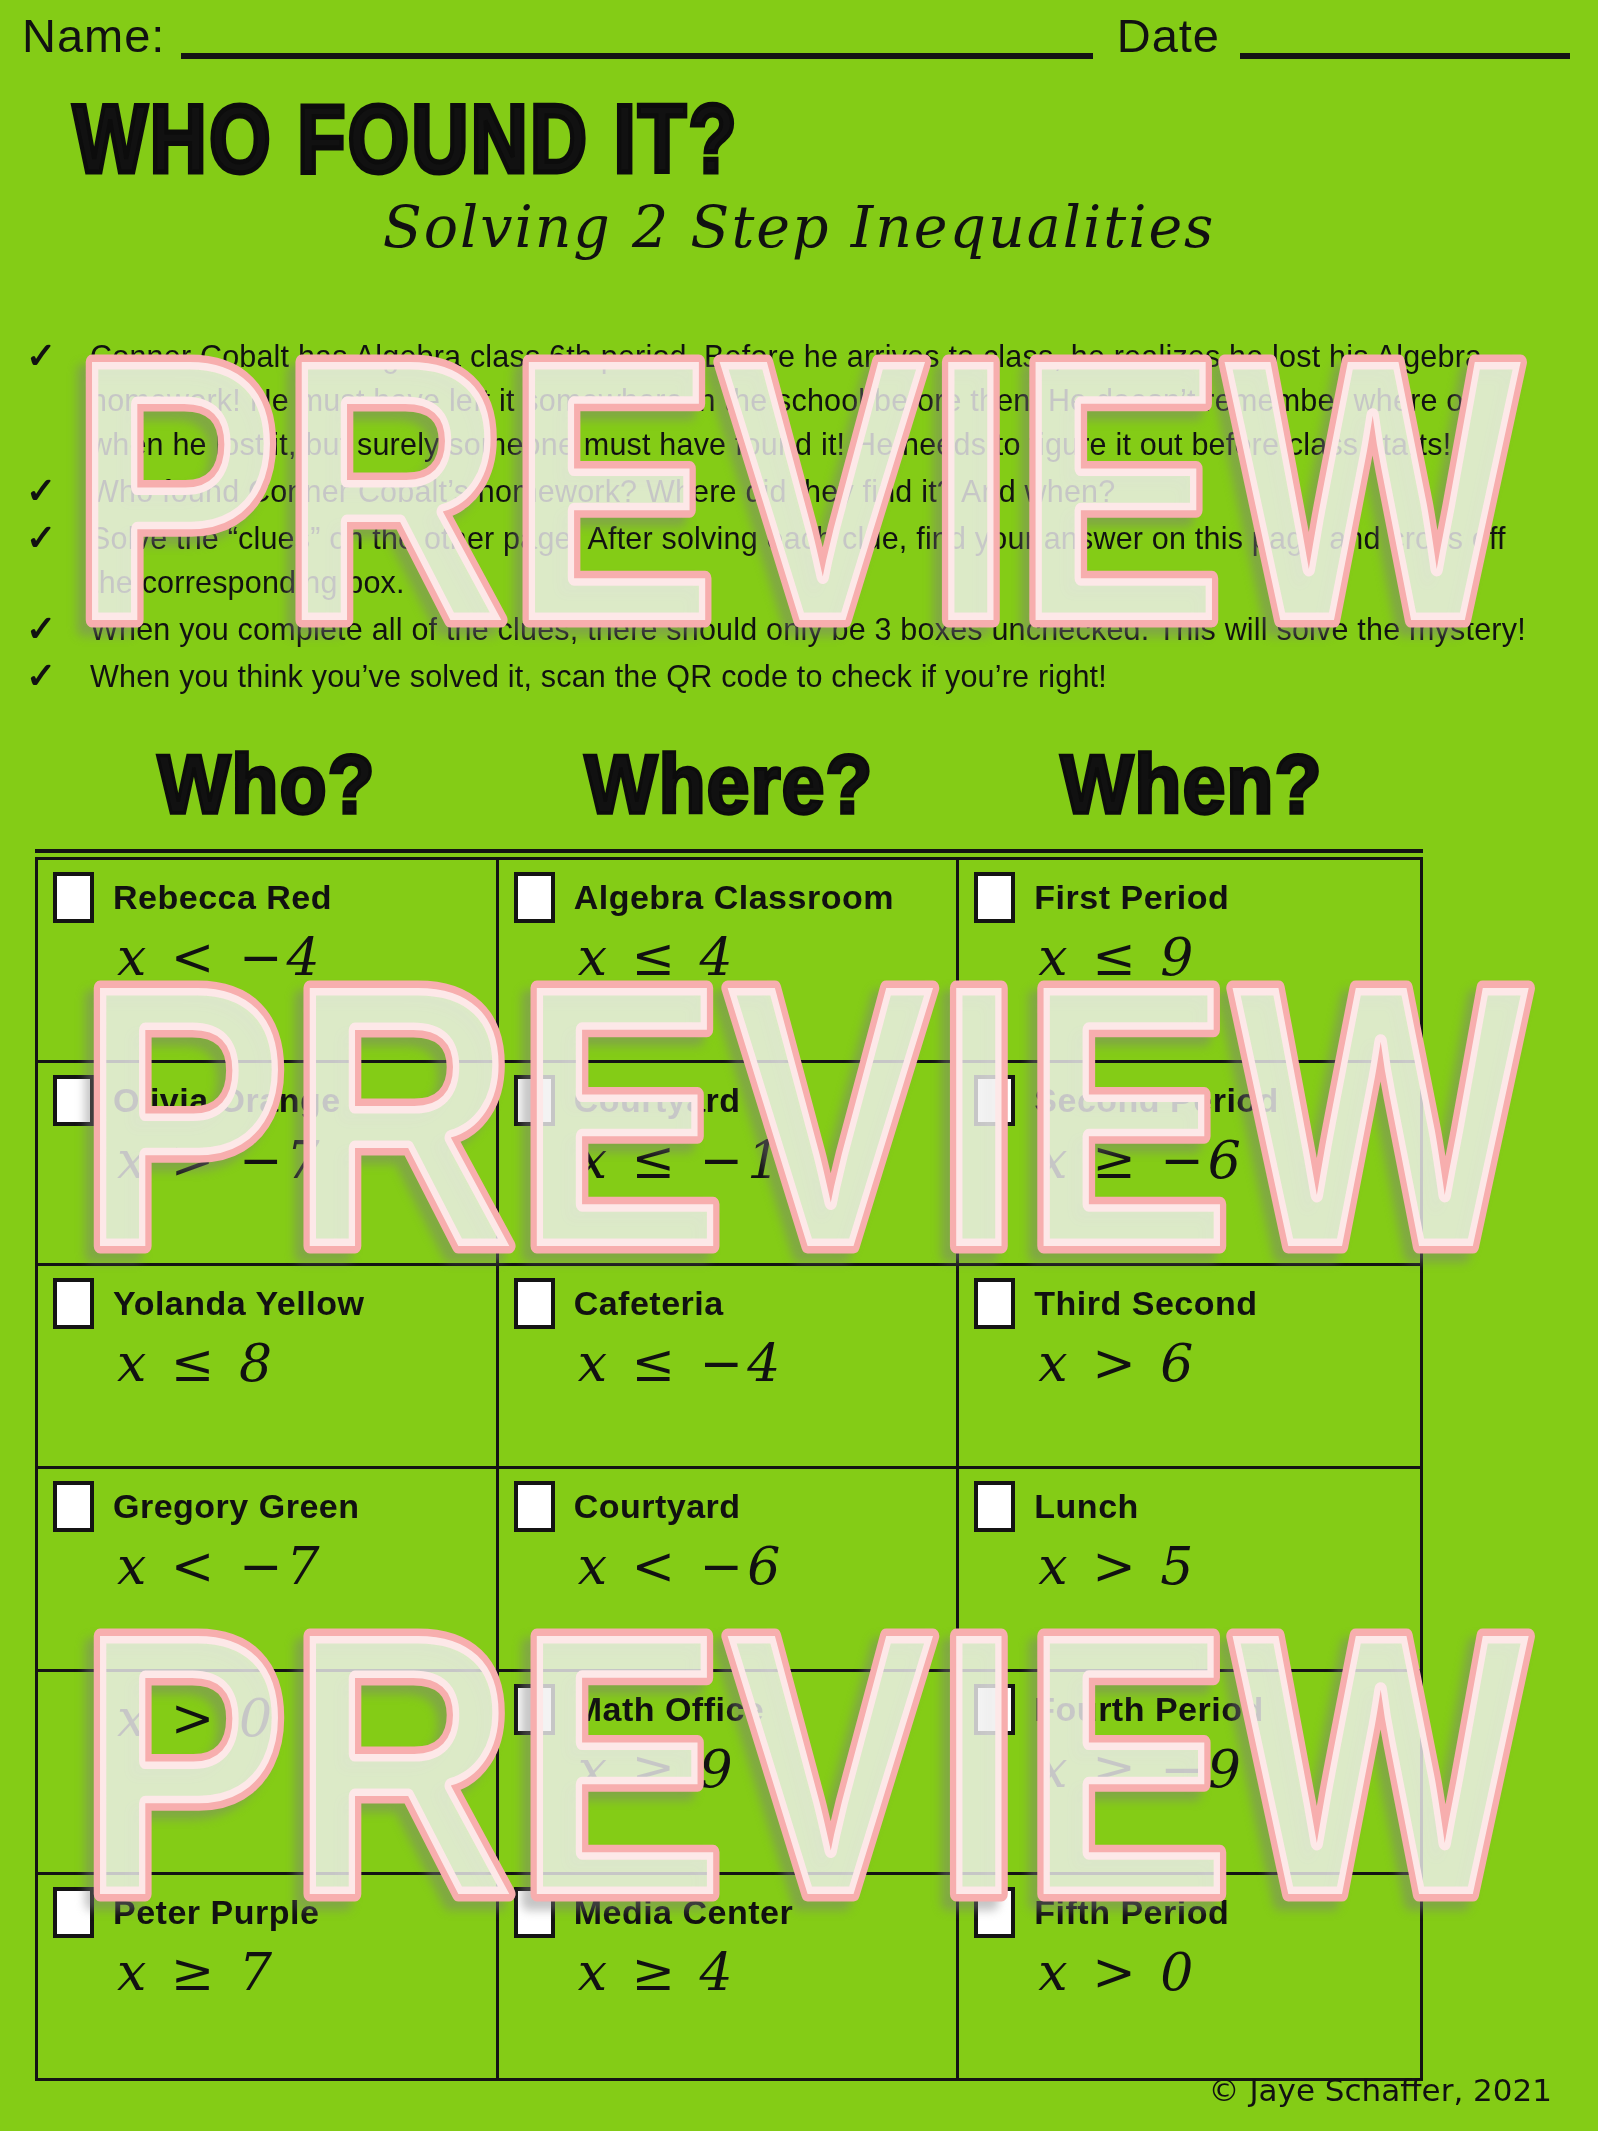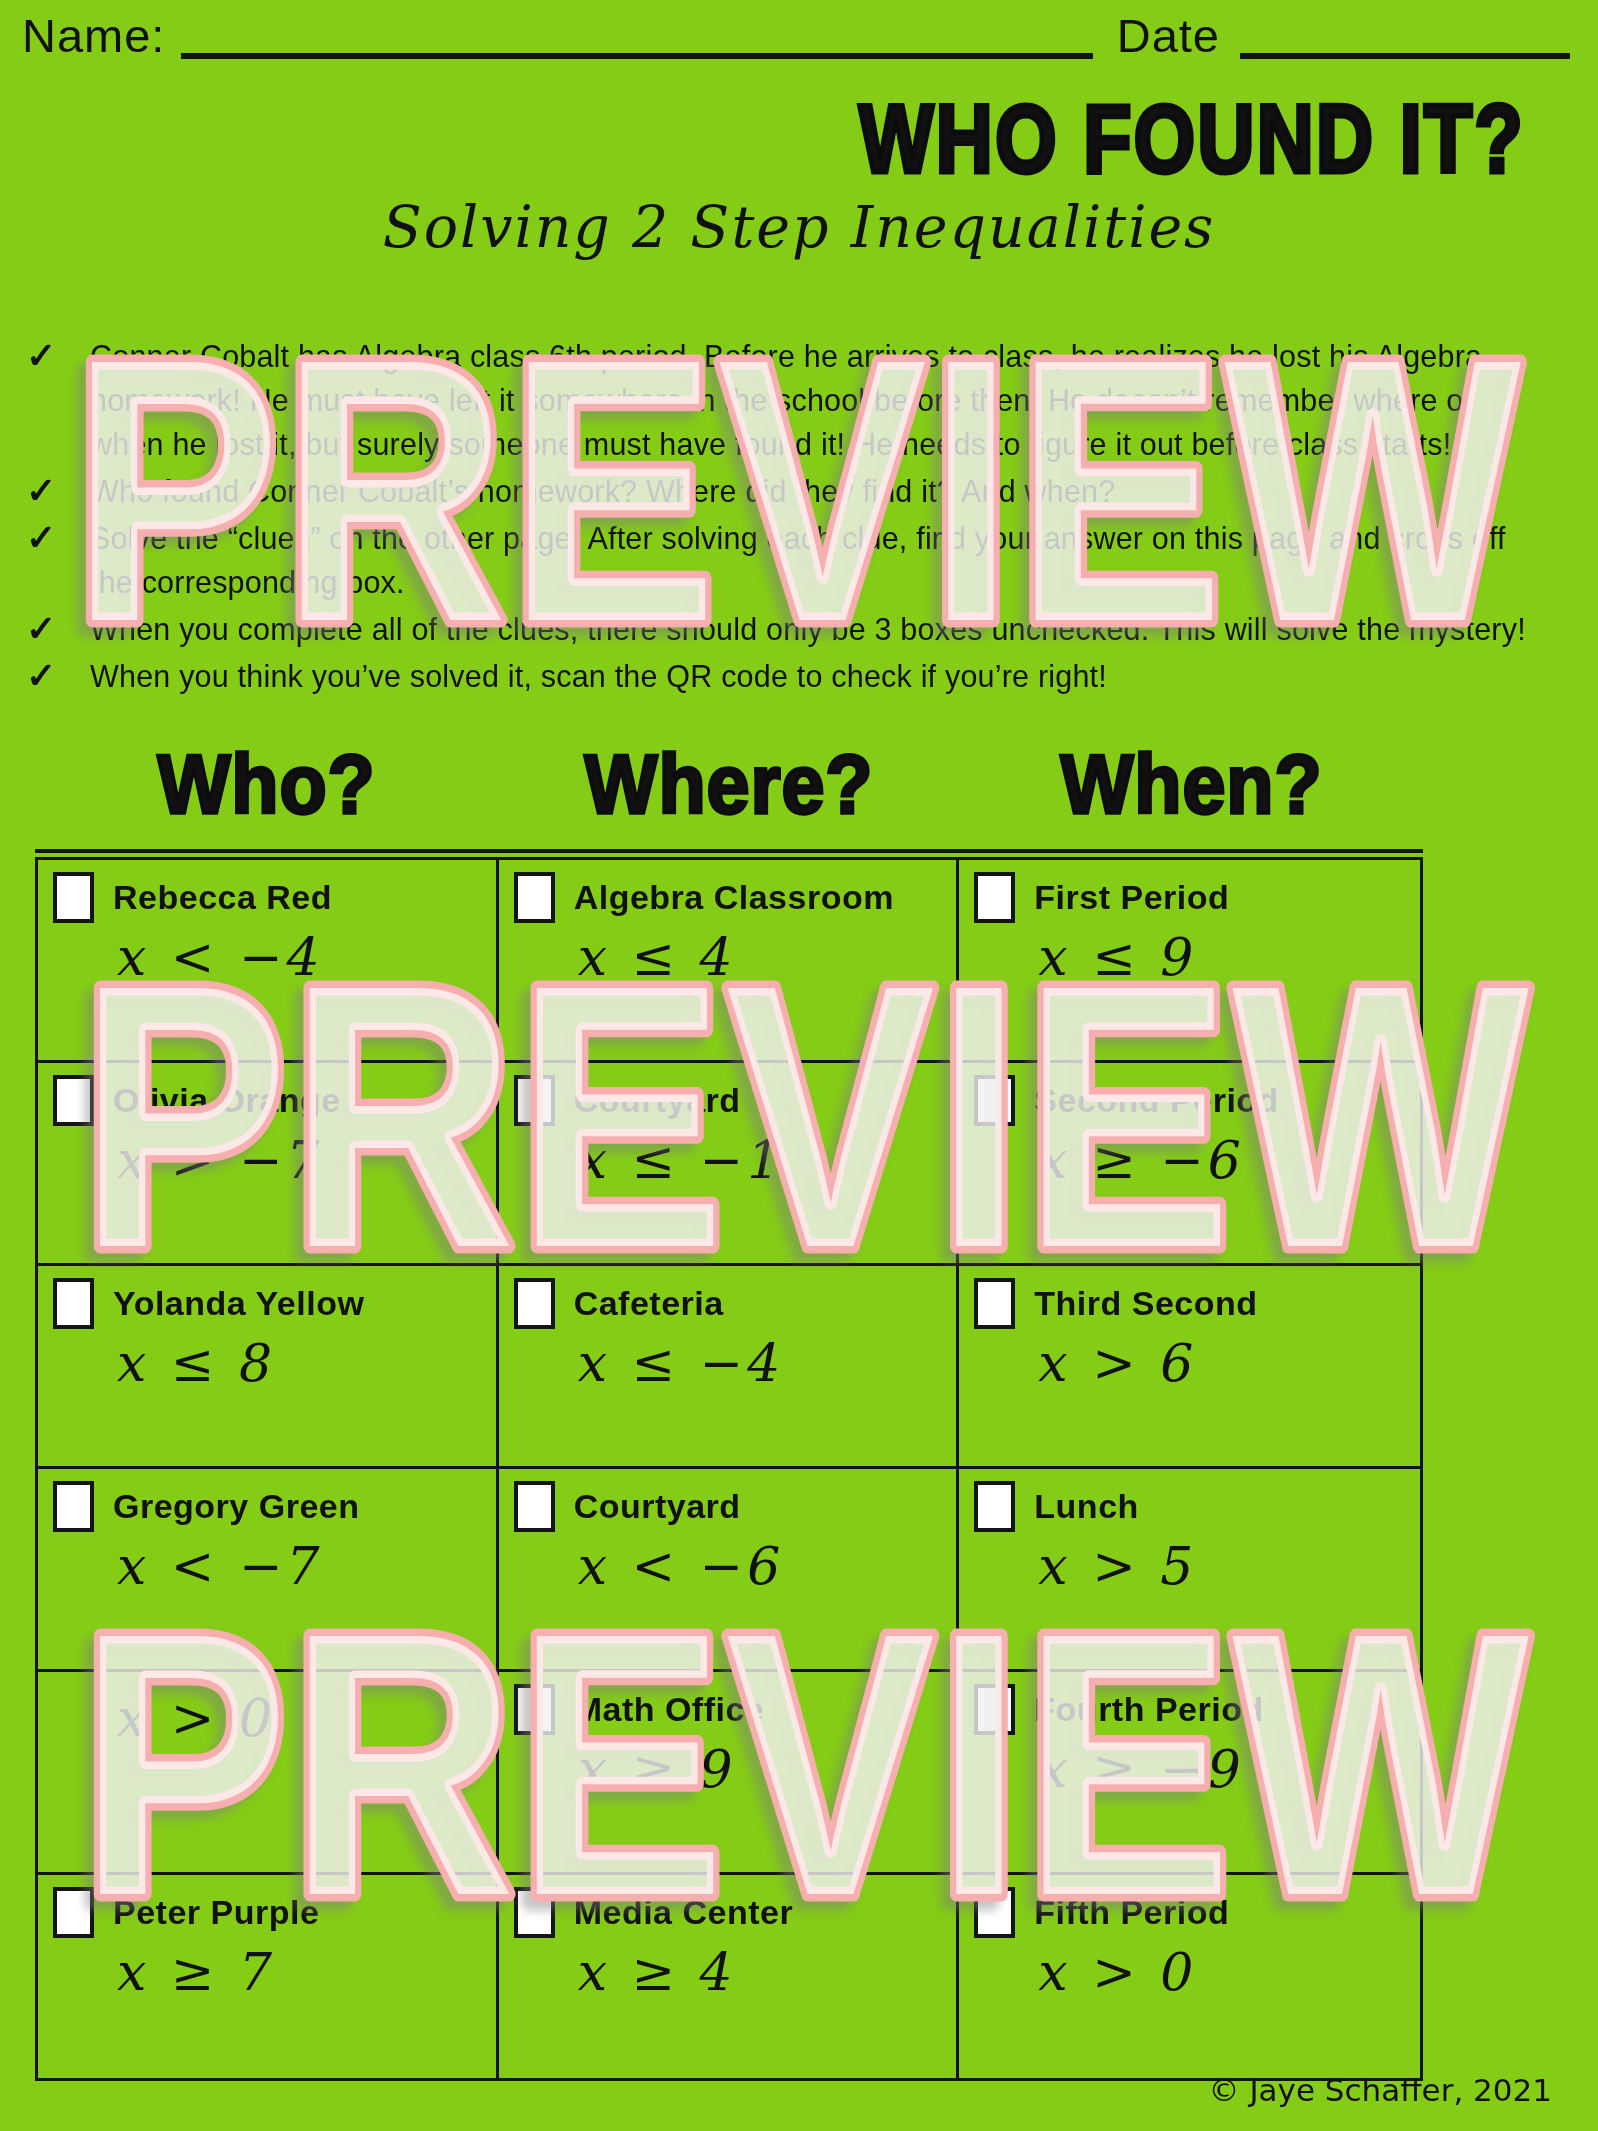--- a/index.html
+++ b/index.html
@@ -9,21 +9,21 @@
   .page { position: relative; width: 1598px; height: 2131px; background: #84cc16; overflow: hidden; }
 
   
   .name-row { position: absolute; top: 8px; left: 22px; right: 28px; display: flex; align-items: flex-end; font-size: 47px; letter-spacing: 1px; }
   .name-row .lbl { white-space: nowrap; padding-bottom: 6px; }
   .blank { border-bottom: 6px solid #141414; height: 40px; }
   .name-blank { flex: 1; margin: 0 24px 10px 16px; }
   .date-blank { width: 330px; margin: 0 0 10px 20px; }
 
   
-  .title { position: absolute; top: 84px; left: 0; width: 100%; text-align: right; }
+  .title { position: absolute; top: 84px; left: 0; width: 100%; text-align: left; }
   .title span { display: inline-block; font-size: 96px; font-weight: 900; letter-spacing: 3px; -webkit-text-stroke: 5px #0c0c0c; transform: scaleX(0.82); transform-origin: center; white-space: nowrap; }
   .subtitle { position: absolute; top: 194px; left: 0; width: 100%; text-align: center; font-family: "DejaVu Serif", serif; font-style: italic; font-weight: normal; font-size: 57px; letter-spacing: 2px; }
 
   
   .instructions { position: absolute; top: 334px; left: 26px; width: 1516px; display: flex; flex-direction: column; gap: 3px; }
   .instr { display: flex; }
   .check { flex: 0 0 40px; font-size: 36px; line-height: 44px; font-weight: bold; }
   .itext { flex: 1; font-size: 30.5px; line-height: 44px; letter-spacing: 0.2px; padding-left: 24px; }
 
   

